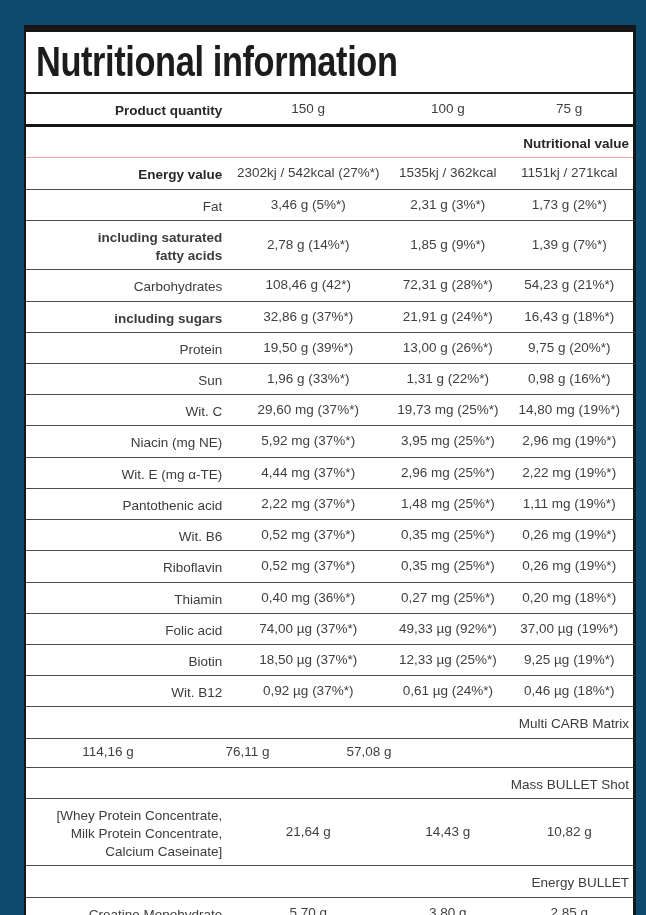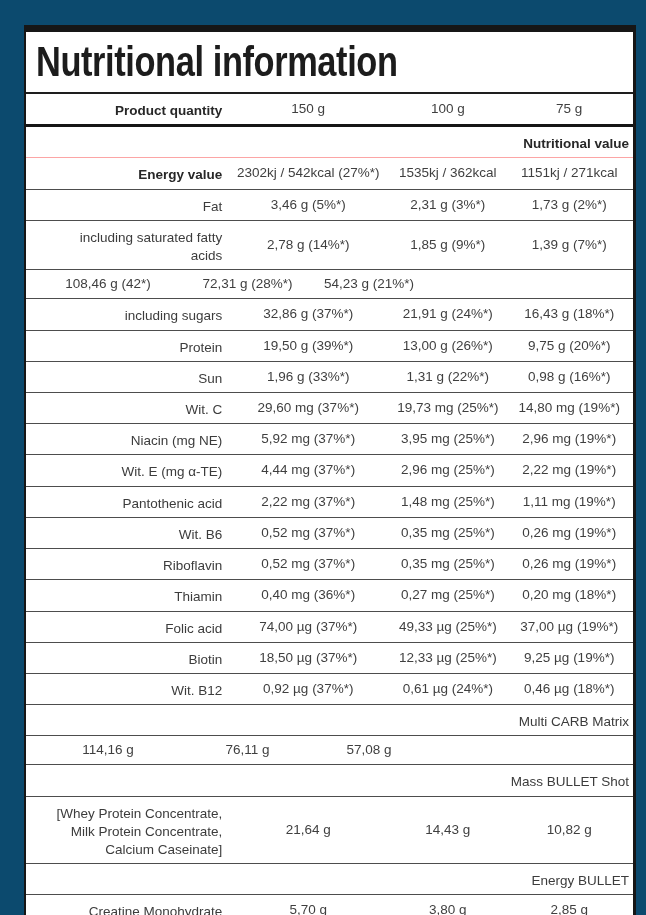--- a/index.html
+++ b/index.html
@@ -79,20 +79,21 @@
   }
   .section .label{
     width:100%;
   }
   .bold .label{
     font-weight:bold;
     color:#272727;
   }
   .indent .label{
     padding-left:42px;
+    font-weight:bold;
   }
   .val{
     text-align:center;
     color:#3f3f3f;
     padding:4px 2px;
   }
   .v0{width:27%}
   .v1{width:19%}
   .v2{width:21%}
 </style>
@@ -129,20 +130,21 @@
           <div class="cell val v1">2,31 g (3%*)</div>
           <div class="cell val v2">1,73 g (2%*)</div>
         </div>
         <div class="row indent">
           <div class="cell label">including saturated fatty acids</div>
           <div class="cell val v0">2,78 g (14%*)</div>
           <div class="cell val v1">1,85 g (9%*)</div>
           <div class="cell val v2">1,39 g (7%*)</div>
         </div>
         <div class="row">
+          <div class="cell label">Carbohydrates</div>
           <div class="cell val v0">108,46 g (42*)</div>
           <div class="cell val v1">72,31 g (28%*)</div>
           <div class="cell val v2">54,23 g (21%*)</div>
         </div>
         <div class="row indent">
           <div class="cell label">including sugars</div>
           <div class="cell val v0">32,86 g (37%*)</div>
           <div class="cell val v1">21,91 g (24%*)</div>
           <div class="cell val v2">16,43 g (18%*)</div>
         </div>
@@ -196,21 +198,21 @@
         </div>
         <div class="row">
           <div class="cell label">Thiamin</div>
           <div class="cell val v0">0,40 mg (36%*)</div>
           <div class="cell val v1">0,27 mg (25%*)</div>
           <div class="cell val v2">0,20 mg (18%*)</div>
         </div>
         <div class="row">
           <div class="cell label">Folic acid</div>
           <div class="cell val v0">74,00 µg (37%*)</div>
-          <div class="cell val v1">49,33 µg (25%*)</div>
+          <div class="cell val v1">49,33 µg (92%*)</div>
           <div class="cell val v2">37,00 µg (19%*)</div>
         </div>
         <div class="row">
           <div class="cell label">Biotin</div>
           <div class="cell val v0">18,50 µg (37%*)</div>
           <div class="cell val v1">12,33 µg (25%*)</div>
           <div class="cell val v2">9,25 µg (19%*)</div>
         </div>
         <div class="row">
           <div class="cell label">Wit. B12</div>

